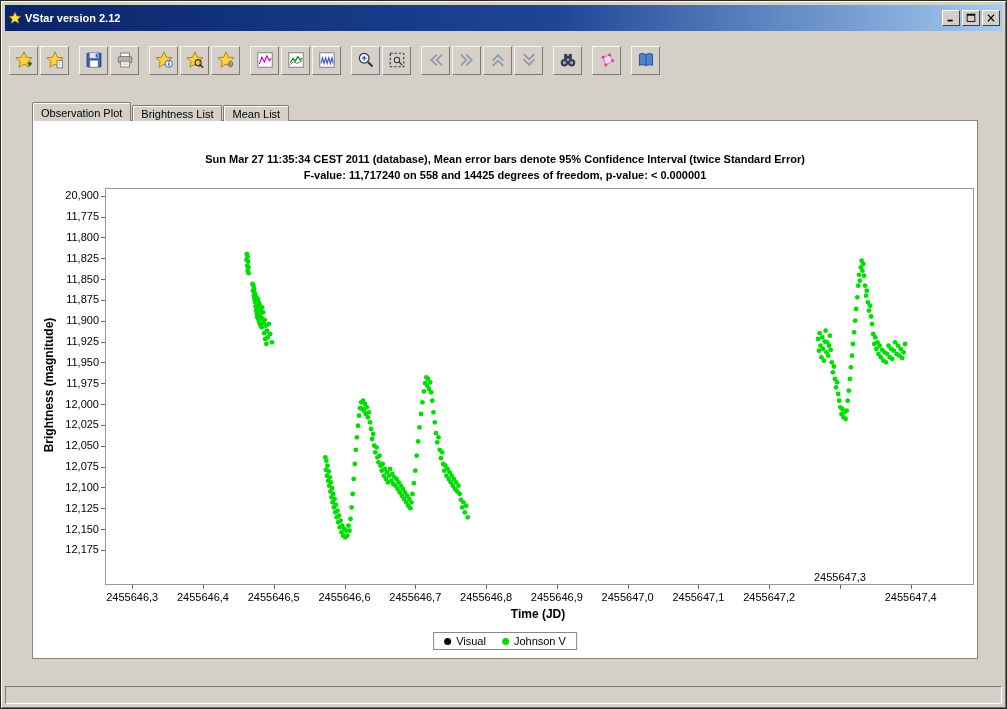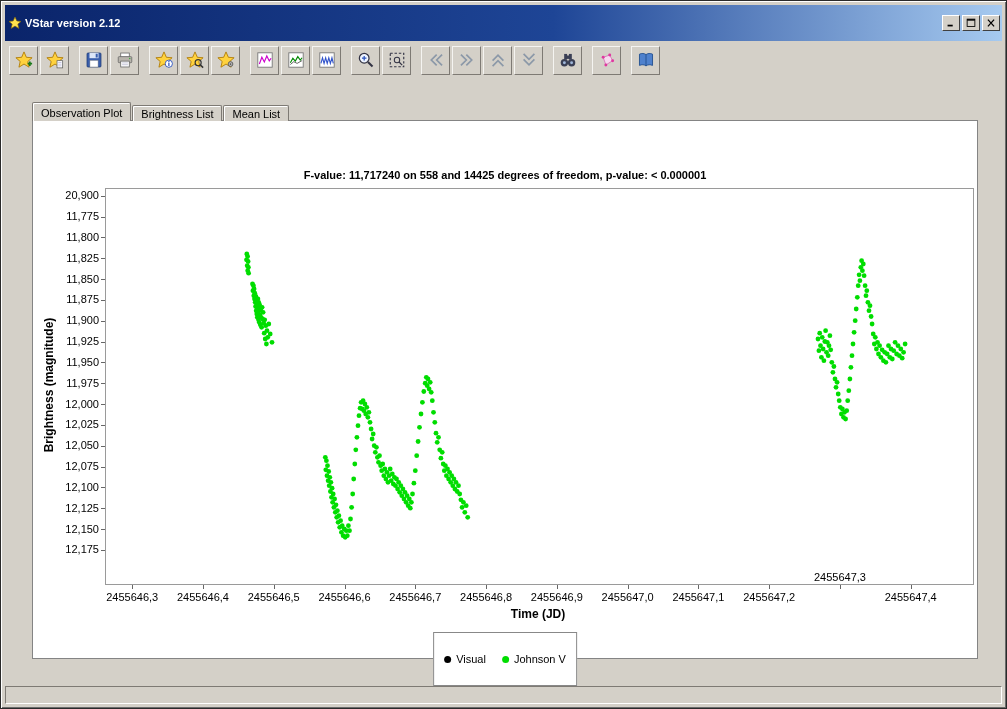--- a/index.html
+++ b/index.html
@@ -1,20 +1,20 @@
 <!DOCTYPE html>
 <html><head>
 <meta charset="utf-8">
 <style>
   html,body{margin:0;padding:0;}
   body{width:1007px;height:709px;overflow:hidden;font-family:"Liberation Sans","DejaVu Sans",sans-serif;background:#808080;}
   .window{position:relative;width:1007px;height:709px;box-sizing:border-box;background:#d4d0c8;
           border:1px solid #2a2a2a;box-shadow:inset 1px 1px 0 #ffffff,inset -1px -1px 0 #6a6a6a;}
   
-  .titlebar{position:absolute;top:4px;left:4px;right:4px;height:36px;display:flex;align-items:center;
+  .titlebar{position:absolute;top:4px;left:4px;right:4px;height:26px;display:flex;align-items:center;
             padding:0 2px;box-sizing:border-box;
             background:linear-gradient(90deg,#0a246a 0%,#1e4596 55%,#a6caf0 100%);}
   .title-icon{width:14px;height:14px;margin:0 3px 0 1px;flex:none;}
   .title-text{color:#fff;font-size:11px;font-weight:bold;flex:1;white-space:nowrap;}
   .win-btn{width:16px;height:14px;margin-left:2px;background:#d4d0c8;flex:none;
            border:1px solid;border-color:#fff #404040 #404040 #fff;
            display:flex;align-items:center;justify-content:center;}
   
   .menubar{position:absolute;top:22px;left:4px;right:4px;height:20px;display:flex;align-items:center;font-size:11px;}
   .menu-item{padding:2px 7px;color:#000;}
@@ -40,21 +40,21 @@
   .y-axis-title{position:absolute;left:16px;top:264px;transform:translate(-50%,-50%) rotate(-90deg);
                 font-size:12px;font-weight:bold;white-space:nowrap;color:#000;}
   .x-axis-title{position:absolute;left:505px;top:486px;transform:translateX(-50%);font-size:12px;font-weight:bold;color:#000;}
   .plot-area{position:absolute;left:72px;top:67px;width:867px;height:395px;border:1px solid #9a9a9a;background:#fff;}
   .plot-area svg{position:absolute;left:0;top:0;}
   .ytick{position:absolute;left:0;width:66px;text-align:right;font-size:11px;line-height:13px;color:#000;}
   .ytick-mark{position:absolute;width:4px;height:1px;background:#666;}
   .xtick{position:absolute;transform:translateX(-50%);font-size:11px;line-height:13px;color:#000;white-space:nowrap;}
   .xtick-mark{position:absolute;width:1px;height:4px;background:#666;}
   .legend{position:absolute;left:50%;top:511px;transform:translateX(-50%);border:1px solid #888;
-          display:flex;gap:16px;align-items:center;padding:20px 10px;font-size:11px;background:#fff;color:#000;}
+          display:flex;gap:16px;align-items:center;padding:2px 10px;font-size:11px;background:#fff;color:#000;}
   .legend-entry{display:flex;align-items:center;}
   .legend-dot{width:7px;height:7px;border-radius:50%;display:inline-block;margin-right:5px;}
   
   .statusbar{position:absolute;left:4px;right:4px;bottom:4px;height:18px;display:flex;gap:4px;}
   .status-cell{box-sizing:border-box;height:18px;border:1px solid;border-color:#7e7a74 #fff #fff #7e7a74;
                font-size:11px;padding:2px 5px;white-space:nowrap;overflow:hidden;background:#d4d0c8;color:#000;}
   .status-left{width:377px;flex:none;}
   .status-right{flex:1;}
 </style>
 </head>
@@ -226,20 +226,21 @@
         <span class="tb-icon"><svg viewBox="0 0 16 16" width="18" height="18">
             <path d="M8 3.2C6.4 2 4.2 1.9 2.2 2.8v10c2-.9 4.2-.8 5.8.4 1.6-1.2 3.8-1.3 5.8-.4v-10C11.8 1.9 9.6 2 8 3.2z" fill="#4f81cd" stroke="#234f8e" stroke-width="0.8"></path>
             <line x1="8" y1="3.4" x2="8" y2="13.4" stroke="#234f8e" stroke-width="0.8"></line>
           </svg></span>
       </div>
     </div>
 
   <div class="tabrow"><div class="tab active">Observation Plot</div><div class="tab">Brightness List</div><div class="tab">Mean List</div></div>
 
   <div class="panel">
+    <div class="chart-sub sub1">Sun Mar 27 11:35:34 CEST 2011 (database), Mean error bars denote 95% Confidence Interval (twice Standard Error)</div>
     <div class="chart-sub sub2">F-value: 11,717240 on 558 and 14425 degrees of freedom, p-value: &lt; 0.000001</div>
     <div class="y-axis-title">Brightness (magnitude)</div>
     <div class="plot-area">
         <svg width="867" height="395">
           <circle cx="140.5" cy="70.8" r="2.4" fill="#00dd00"></circle>
           <circle cx="140.8" cy="65.0" r="2.4" fill="#00dd00"></circle>
           <circle cx="141.2" cy="76.7" r="2.4" fill="#00dd00"></circle>
           <circle cx="141.6" cy="67.5" r="2.4" fill="#00dd00"></circle>
           <circle cx="141.7" cy="81.7" r="2.4" fill="#00dd00"></circle>
           <circle cx="142.1" cy="72.5" r="2.4" fill="#00dd00"></circle>

